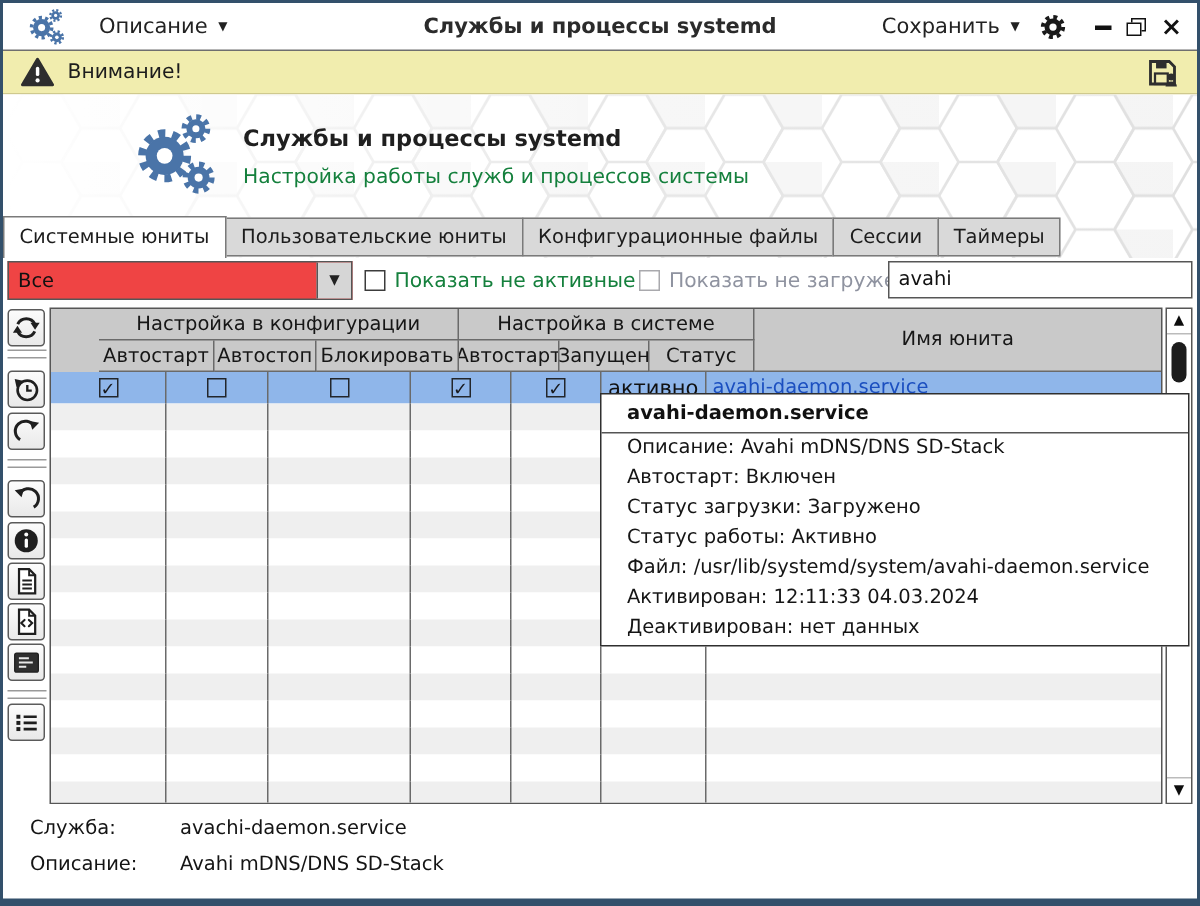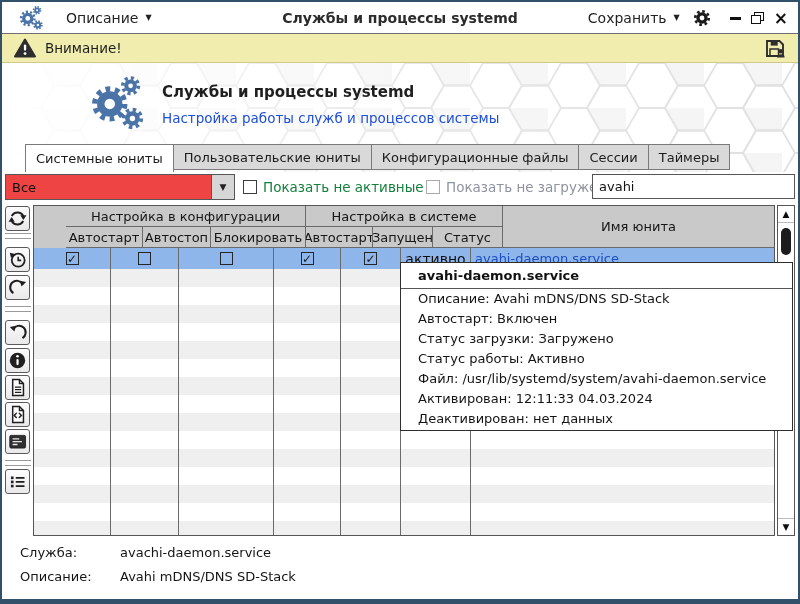--- a/index.html
+++ b/index.html
@@ -43,24 +43,24 @@
   .warn-save { margin-left:auto; }
 
   
   .hero { position:relative; height:109px; background:#fff; }
   .hex-bg { position:absolute; inset:0; }
   .hex-fade { position:absolute; inset:0;
     background:linear-gradient(90deg,#fff 0%,rgba(255,255,255,.8) 16%,rgba(255,255,255,.35) 50%,rgba(255,255,255,.12) 100%); }
   .banner { position:relative; height:81px; }
   .logo { position:absolute; left:86px; top:11px; width:58px; height:58px; }
   .banner-title { position:absolute; left:160px; top:20px; font-size:15px; font-weight:bold; color:#1f1f1f; }
-  .banner-sub   { position:absolute; left:160px; top:47px; font-size:13.5px; color:#1d4ed8; }
-
-  
-  .tabs { position:relative; height:28px; display:flex; align-items:flex-start; padding-left:23px; }
+  .banner-sub   { position:absolute; left:160px; top:47px; font-size:13.5px; color:#15803d; }
+
+  
+  .tabs { position:relative; height:28px; display:flex; align-items:center; }
   .tab {
     height:26px; padding:0 10px; display:flex; align-items:center;
     background:#d9d9d9; border:1px solid #7a7a7a; font-size:13px; color:#1c1c1c;
     white-space:nowrap; margin-left:-1px;
   }
   .tab:first-child { margin-left:0; }
   .tab.active { background:#fff; border-bottom:none; height:28px; z-index:2; }
 
   
   .filters { position:relative; height:31px; background:#fff; }

